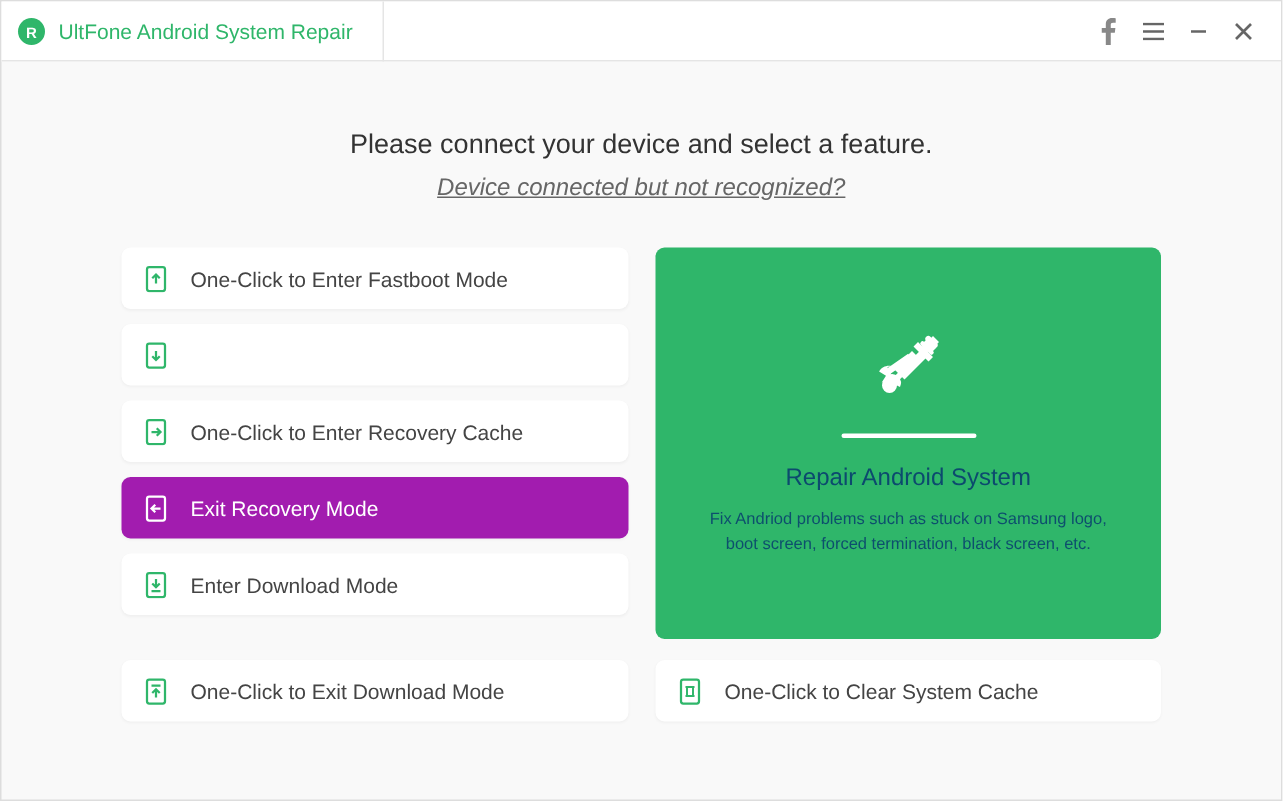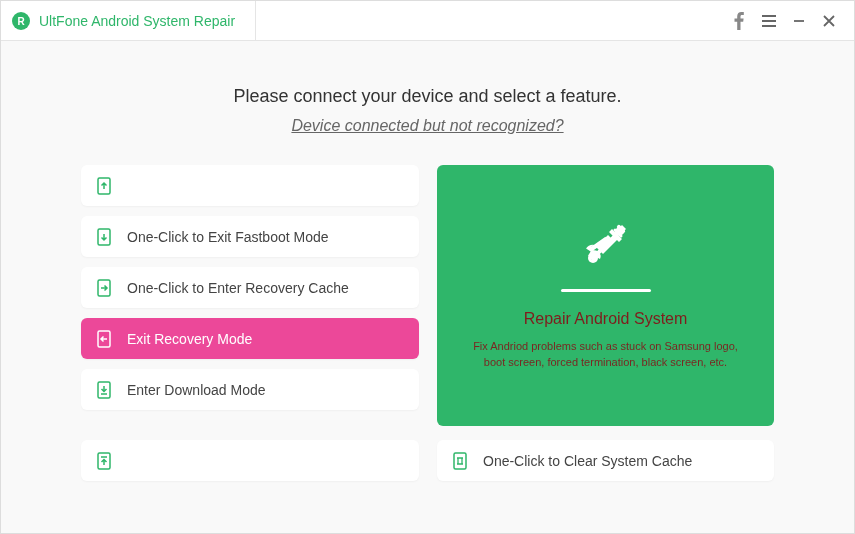--- a/index.html
+++ b/index.html
@@ -105,42 +105,42 @@
       border-radius: 6px;
       display: flex;
       align-items: center;
       padding: 0 14px;
       cursor: pointer;
       box-shadow: 0 1px 2px rgba(0,0,0,0.04);
       color: #444;
       font-size: 14px;
     }
     .option-btn.active {
-      background: #ec4899;
+      background: #a21caf;
       color: #fff;
     }
     .option-btn .icon-box {
       width: 18px;
       height: 18px;
       margin-right: 14px;
       display: flex;
       align-items: center;
       justify-content: center;
       flex-shrink: 0;
     }
     .repair-card {
       background: #2fb66a;
       border-radius: 6px;
       flex: 1;
       display: flex;
       flex-direction: column;
       align-items: center;
       justify-content: center;
       padding: 28px 24px;
-      color: #7f1d1d;
+      color: #0c4a6e;
       cursor: pointer;
       text-align: center;
     }
     .repair-icon {
       margin-bottom: 16px;
     }
     .repair-divider {
       width: 90px;
       height: 3px;
       background: #fff;
@@ -204,30 +204,30 @@
     <div class="main-grid">
       <div class="left-col">
 
         <div class="option-btn">
           <span class="icon-box">
             <svg width="16" height="18" viewBox="0 0 16 18">
                 <rect x="2" y="1" width="12" height="16" rx="1.5" fill="none" stroke="#2fb66a" stroke-width="1.5"></rect>
                 <path d="M8 12V6M5.5 8.5L8 6l2.5 2.5" fill="none" stroke="#2fb66a" stroke-width="1.5"></path>
               </svg>
           </span>
+          <span>One-Click to Enter Fastboot Mode</span>
         </div>
 
         <div class="option-btn">
           <span class="icon-box">
             <svg width="16" height="18" viewBox="0 0 16 18">
                 <rect x="2" y="1" width="12" height="16" rx="1.5" fill="none" stroke="#2fb66a" stroke-width="1.5"></rect>
                 <path d="M8 6v6M5.5 9.5L8 12l2.5-2.5" fill="none" stroke="#2fb66a" stroke-width="1.5"></path>
               </svg>
           </span>
-          <span>One-Click to Exit Fastboot Mode</span>
         </div>
 
         <div class="option-btn">
           <span class="icon-box">
             <svg width="16" height="18" viewBox="0 0 16 18">
                 <rect x="2" y="1" width="12" height="16" rx="1.5" fill="none" stroke="#2fb66a" stroke-width="1.5"></rect>
                 <path d="M5 9h6M8.5 6.5L11 9l-2.5 2.5" fill="none" stroke="#2fb66a" stroke-width="1.5"></path>
               </svg>
           </span>
           <span>One-Click to Enter Recovery Cache</span>
@@ -255,20 +255,21 @@
 
         <div class="gap-row"></div>
 
         <div class="option-btn">
           <span class="icon-box">
             <svg width="16" height="18" viewBox="0 0 16 18">
                 <rect x="2" y="1" width="12" height="16" rx="1.5" fill="none" stroke="#2fb66a" stroke-width="1.5"></rect>
                 <path d="M8 13V8M5.5 10L8 7.5 10.5 10M5 5h6" fill="none" stroke="#2fb66a" stroke-width="1.5"></path>
               </svg>
           </span>
+          <span>One-Click to Exit Download Mode</span>
         </div>
 
       </div>
 
       <div class="right-col">
         <div class="repair-card">
           <div class="repair-icon">
             <svg width="48" height="48" viewBox="0 0 48 48">
               <g fill="#fff">
                 <path d="M30 8l10 10-3 3-10-10 3-3zm6 0l4-4 4 4-4 4-4-4z"></path>

